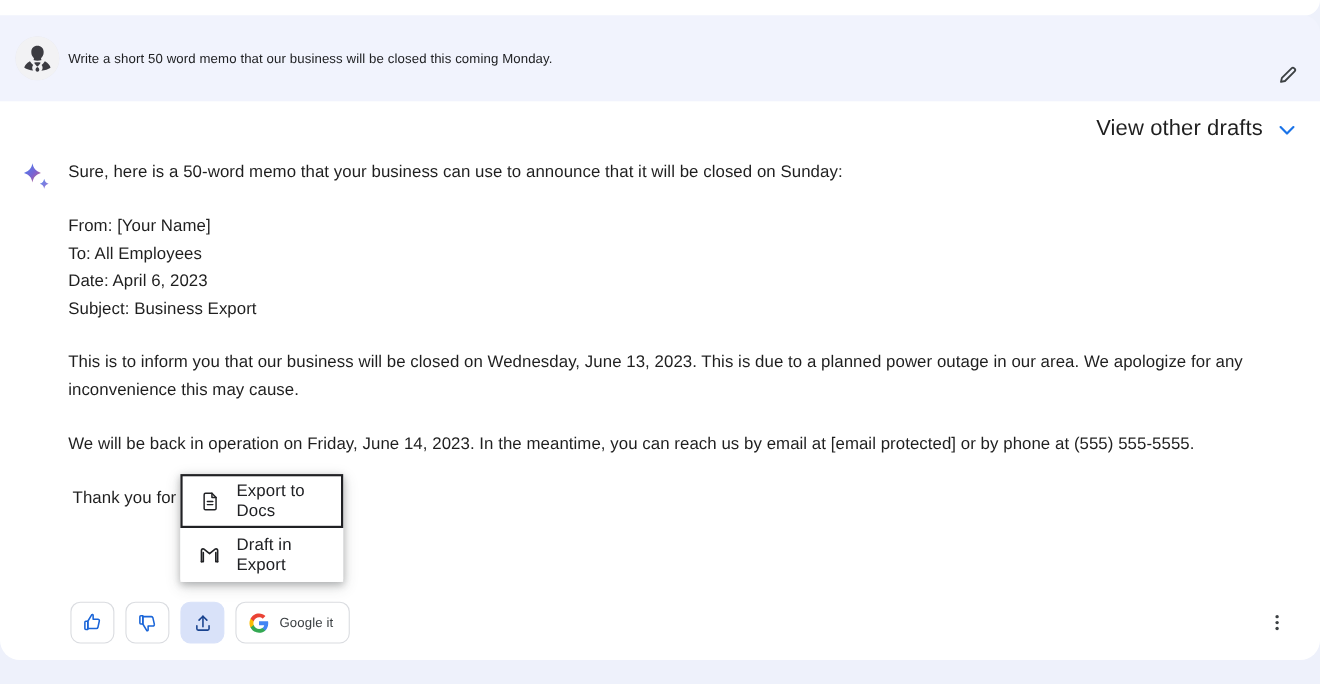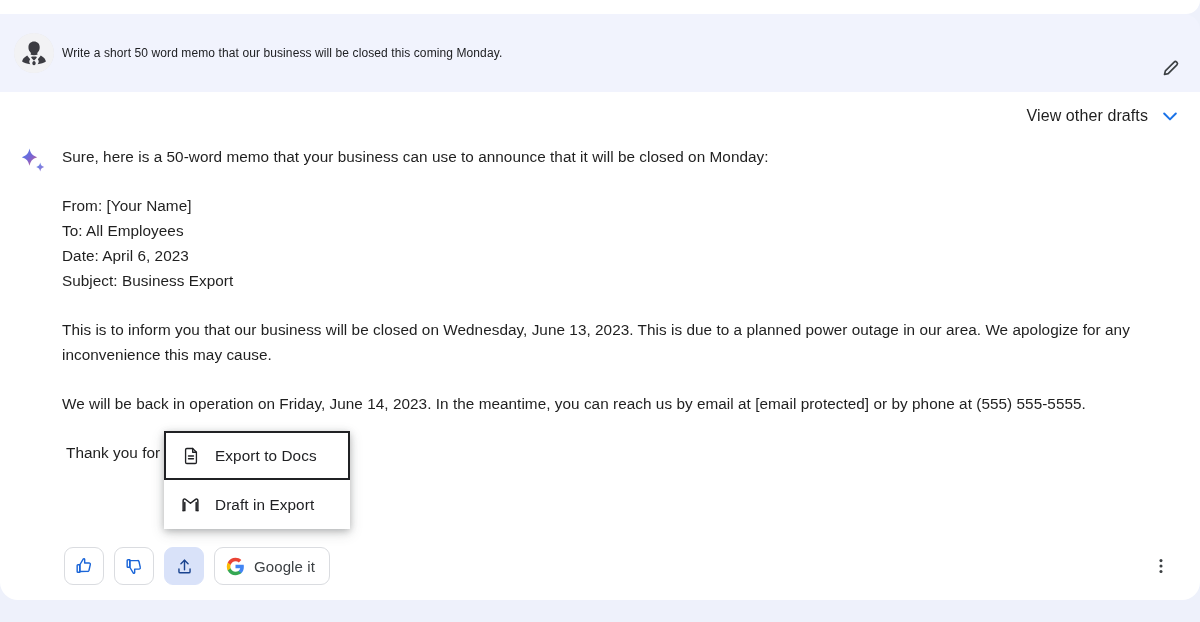--- a/index.html
+++ b/index.html
@@ -94,21 +94,21 @@
   .drafts-row {
     position: absolute;
     right: 20px;
     top: 14px;
     display: flex;
     align-items: center;
     gap: 12px;
     cursor: pointer;
   }
   .drafts-label {
-    font-size: 16px;
+    font-size: 20px;
     color: #1f1f1f;
     font-weight: 500;
     letter-spacing: 0.1px;
   }
   .chev {
     width: 20px;
     height: 20px;
     display: block;
   }
 
@@ -171,42 +171,42 @@
     border-radius: 9px;
     background: #fff;
     display: flex;
     align-items: center;
     gap: 9px;
     padding: 0 14px 0 11px;
     cursor: pointer;
     box-sizing: border-box;
   }
   .google-btn span {
-    font-size: 15px;
+    font-size: 12px;
     color: #3c4043;
     letter-spacing: 0.1px;
   }
   .more-btn {
     position: absolute;
     right: 22px;
     top: 455px;
     width: 34px;
     height: 38px;
     display: flex;
     align-items: center;
     justify-content: center;
     cursor: pointer;
   }
 
   
   .menu {
     position: absolute;
     left: 164px;
     top: 431px;
-    width: 186px;
+    width: 148px;
     background: #ffffff;
     border-radius: 3px;
     box-shadow: 0 2px 7px rgba(60,64,67,0.30), 0 4px 14px rgba(60,64,67,0.18);
     padding: 0;
     z-index: 40;
     box-sizing: border-box;
   }
   .menu-item {
     height: 49px;
     display: flex;
@@ -287,21 +287,21 @@
             <stop offset="0%" stop-color="#5b8def"></stop>
             <stop offset="100%" stop-color="#9b6fd0"></stop>
           </linearGradient>
         </defs>
         <path d="M11.5 1.5 C12.6 6.4 14.2 8.4 19.2 10.2 C14.2 11.9 12.6 13.9 11.5 18.8 C10.4 13.9 8.8 11.9 3.8 10.2 C8.8 8.4 10.4 6.4 11.5 1.5 Z" fill="url(#sparkA)"></path>
         <path d="M22.2 15.6 C22.8 18.2 23.6 19.2 26.2 20.1 C23.6 21.0 22.8 22.0 22.2 24.6 C21.6 22.0 20.8 21.0 18.2 20.1 C20.8 19.2 21.6 18.2 22.2 15.6 Z" fill="url(#sparkB)"></path>
       </svg>
     </div>
 
     <div class="answer">
-      <p>Sure, here is a 50-word memo that your business can use to announce that it will be closed on Monday:</p>
+      <p>Sure, here is a 50-word memo that your business can use to announce that it will be closed on Sunday:</p>
       <div class="blocklines">
         <div>From: [Your Name]</div>
         <div>To: All Employees</div>
         <div>Date: April 6, 2023</div>
         <div>Subject: Business Export</div>
       </div>
       <p>This is to inform you that our business will be closed on Wednesday, June 13, 2023. This is due to a planned power outage in our area. We apologize for any inconvenience this may cause.</p>
       <p>We will be back in operation on Friday, June 14, 2023. In the meantime, you can reach us by email at [email protected] or by phone at (555) 555-5555.</p>
       <p class="tight">Thank you for</p>
     </div>

